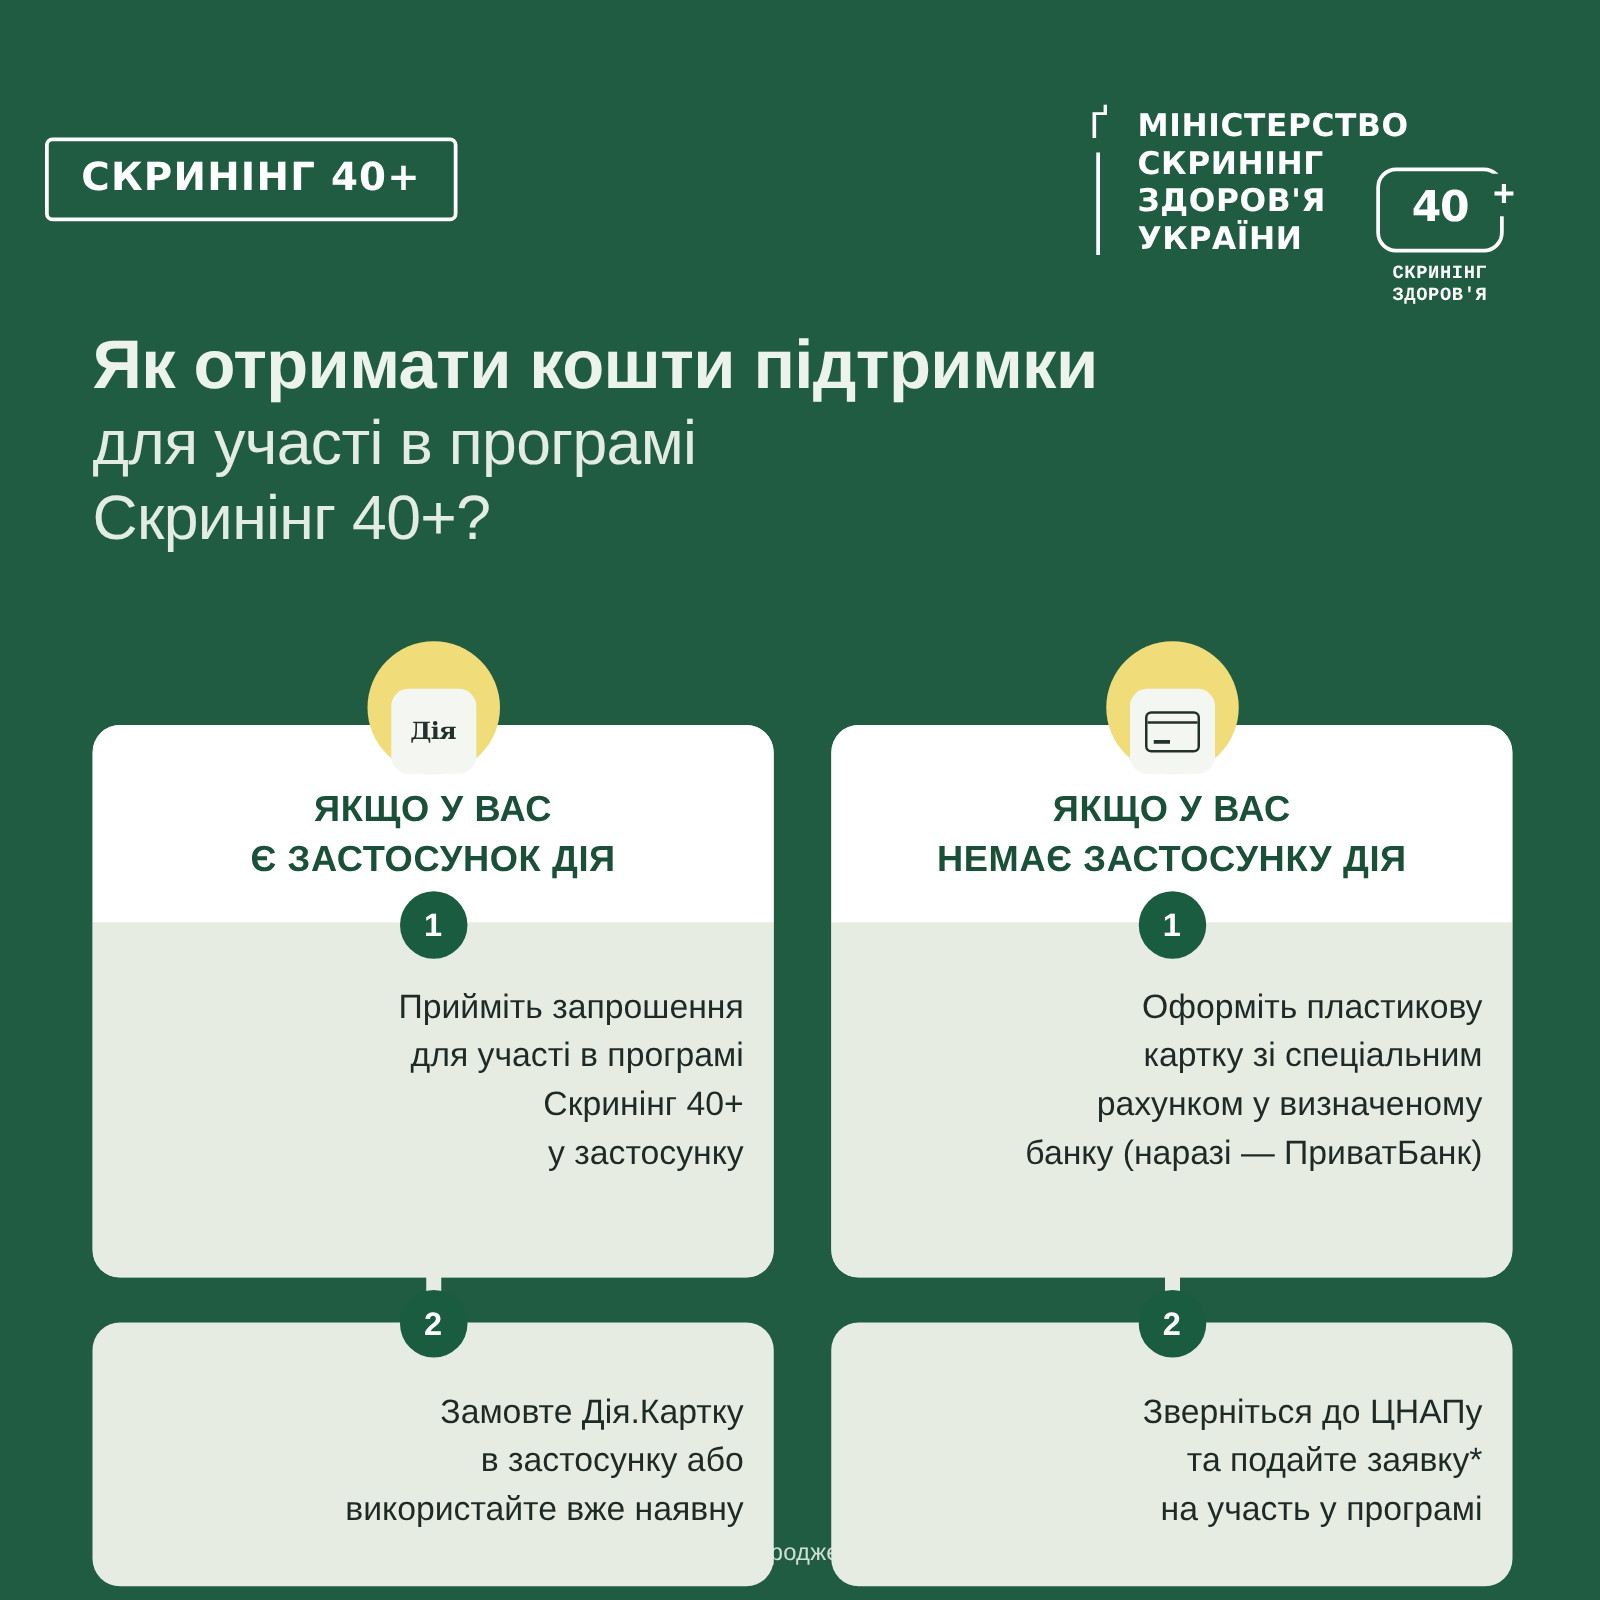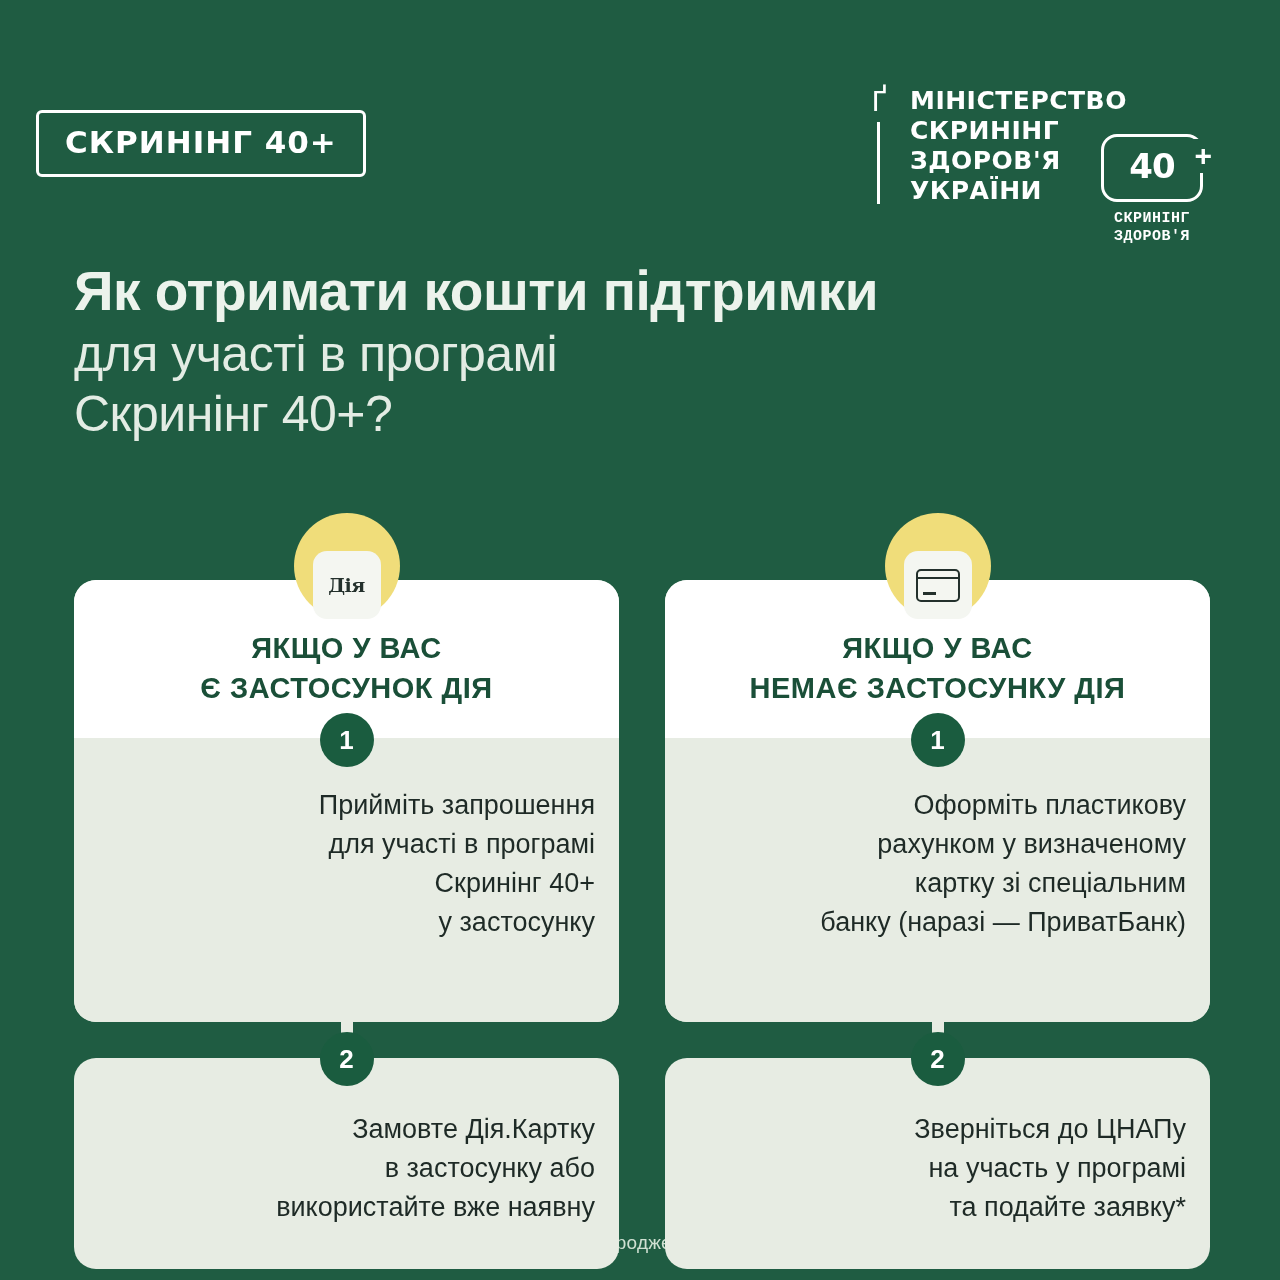--- a/index.html
+++ b/index.html
@@ -390,34 +390,34 @@
       </div>
     </div>
 
     <div class="card">
       <div class="card-head">
         <div>ЯКЩО У ВАС</div>
         <div>НЕМАЄ ЗАСТОСУНКУ ДІЯ</div>
       </div>
       <div class="card-body">
         <div>Оформіть пластикову</div>
+        <div>картку зі спеціальним</div>
         <div>рахунком у визначеному</div>
-        <div>картку зі спеціальним</div>
         <div>банку (наразі — ПриватБанк)</div>
       </div>
     </div>
 
     <div class="step-badge badge-1">1</div>
 
     <div class="card2-wrap">
       <div class="connector conn2"></div>
       <div class="card2">
         <div>Зверніться до ЦНАПу</div>
+        <div>та подайте заявку*</div>
         <div>на участь у програмі</div>
-        <div>та подайте заявку*</div>
       </div>
       <div class="step-badge badge-2">2</div>
     </div>
 
   </div>
 
 </div>
 
 <div class="footnote">* заявка подається не раніше ніж через 30 днів після дня народження</div>
 

